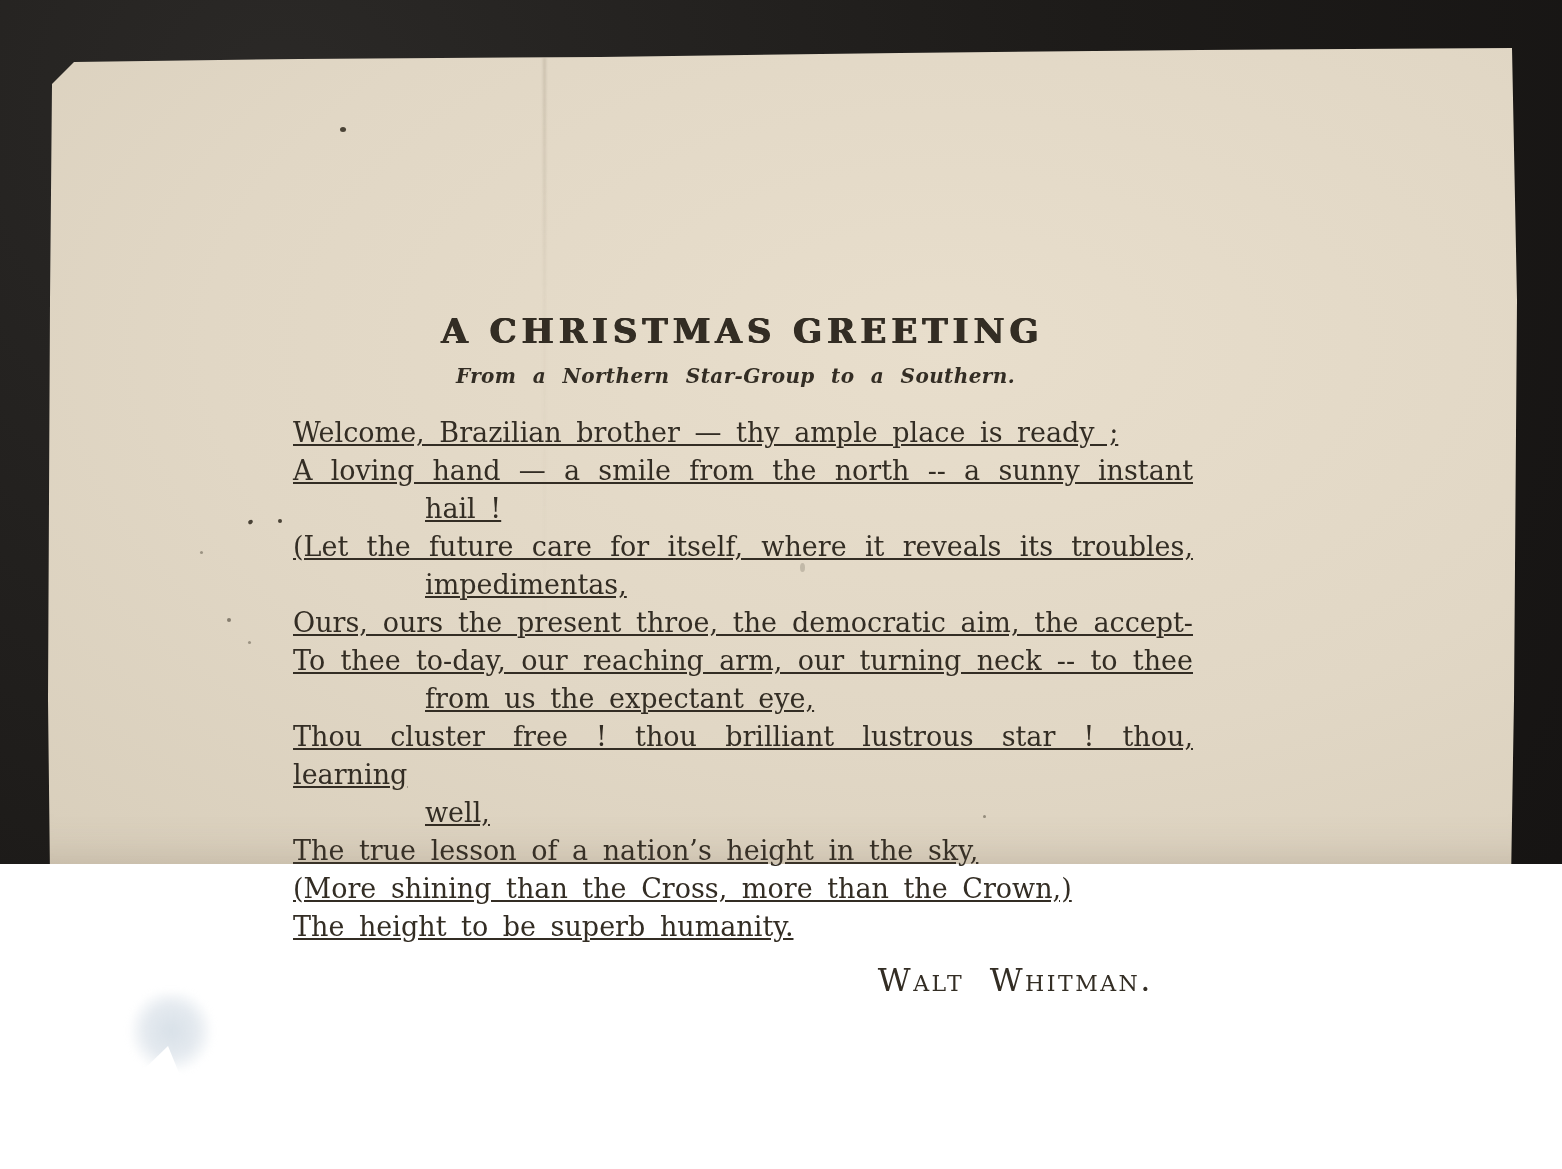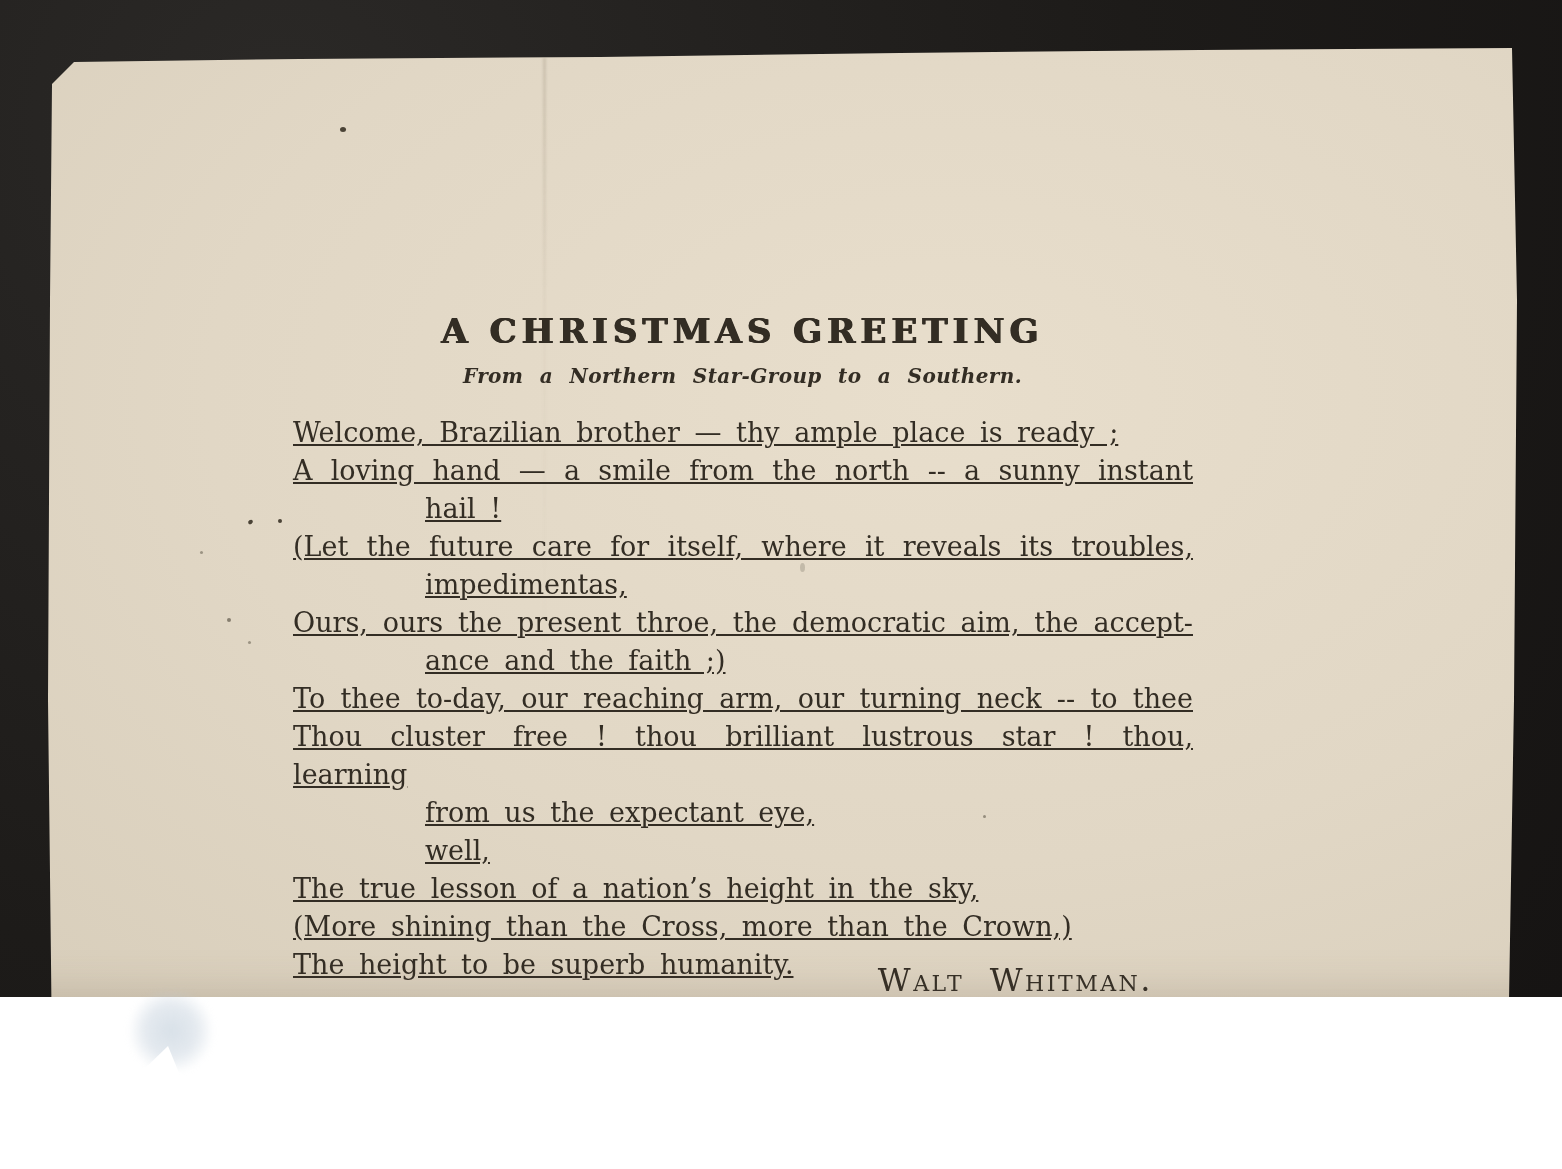--- a/index.html
+++ b/index.html
@@ -7,21 +7,21 @@
     --paper:#e1d7c5;
     --ink:#332d24;
   }
   *{box-sizing:border-box;}
   html,body{margin:0;padding:0;}
   body{
     width:1562px;height:1169px;overflow:hidden;
     font-family:"DejaVu Serif",serif;
   }
   .stage{
-    position:relative;width:1562px;height:997px;
+    position:relative;width:1562px;height:864px;
     background:radial-gradient(circle at 18% 12%, #2b2927 0%, var(--bg) 55%, #161413 100%);
   }
   .paper{
     position:absolute;inset:0;
     clip-path:polygon(
       74px 62px, 300px 59px, 600px 57px, 900px 53px, 1200px 50px, 1512px 48px,
       1517px 300px, 1514px 700px, 1509px 1000px, 1505px 1108px,
       1100px 1112px, 700px 1115px, 400px 1116px, 197px 1117px,
       168px 1046px, 133px 1080px, 52px 1050px,
       48px 700px, 50px 300px, 52px 84px
@@ -43,21 +43,21 @@
     filter:blur(3px);
   }
   .speck{position:absolute;background:#4a4336;border-radius:50%;}
   .title{
     position:absolute;left:293px;top:311px;width:899px;text-align:center;
     font-weight:700;font-size:34px;letter-spacing:5px;color:var(--ink);
     text-shadow:0.6px 0 currentColor, -0.6px 0 currentColor;
     white-space:nowrap;
   }
   .subtitle{
-    position:absolute;left:293px;top:364px;width:899px;text-align:center;
+    position:absolute;left:286px;top:364px;width:899px;text-align:center;
     font-style:italic;font-weight:700;font-size:20px;color:var(--ink);
     word-spacing:9px;letter-spacing:.4px;white-space:nowrap;
   }
   .poem{
     position:absolute;left:293px;top:414px;width:900px;
     font-size:27px;line-height:38px;word-spacing:6px;color:var(--ink);
   }
   .line{min-height:38px;white-space:nowrap;text-decoration:underline;}
   .line.indent{padding-left:132px;}
   .line.just{white-space:normal;text-align:justify;text-align-last:justify;}
@@ -86,24 +86,23 @@
 
     <div class="title">A CHRISTMAS GREETING</div>
     <div class="subtitle">From a Northern Star-Group to a Southern.</div>
     <div class="poem">
         <div class="line">Welcome, Brazilian brother — thy ample place is ready ;</div>
         <div class="line just">A loving hand — a smile from the north -- a sunny instant</div>
         <div class="line indent">hail !</div>
         <div class="line just">(Let the future care for itself, where it reveals its troubles,</div>
         <div class="line indent">impedimentas,</div>
         <div class="line just">Ours, ours the present throe, the democratic aim, the accept-</div>
-        <div class="line indent">ance and the faith ;)</div>
         <div class="line just">To thee to-day, our reaching arm, our turning neck -- to thee</div>
+        <div class="line indent">from us the expectant eye,</div>
         <div class="line just">Thou cluster free ! thou brilliant lustrous star ! thou, learning</div>
-        <div class="line indent">from us the expectant eye,</div>
         <div class="line indent">well,</div>
         <div class="line">The true lesson of a nation’s height in the sky,</div>
         <div class="line">(More shining than the Cross, more than the Crown,)</div>
         <div class="line">The height to be superb humanity.</div>
       </div>
     <div class="signature">Walt Whitman.</div>
   </div>
 </div>
 
 </body></html>

